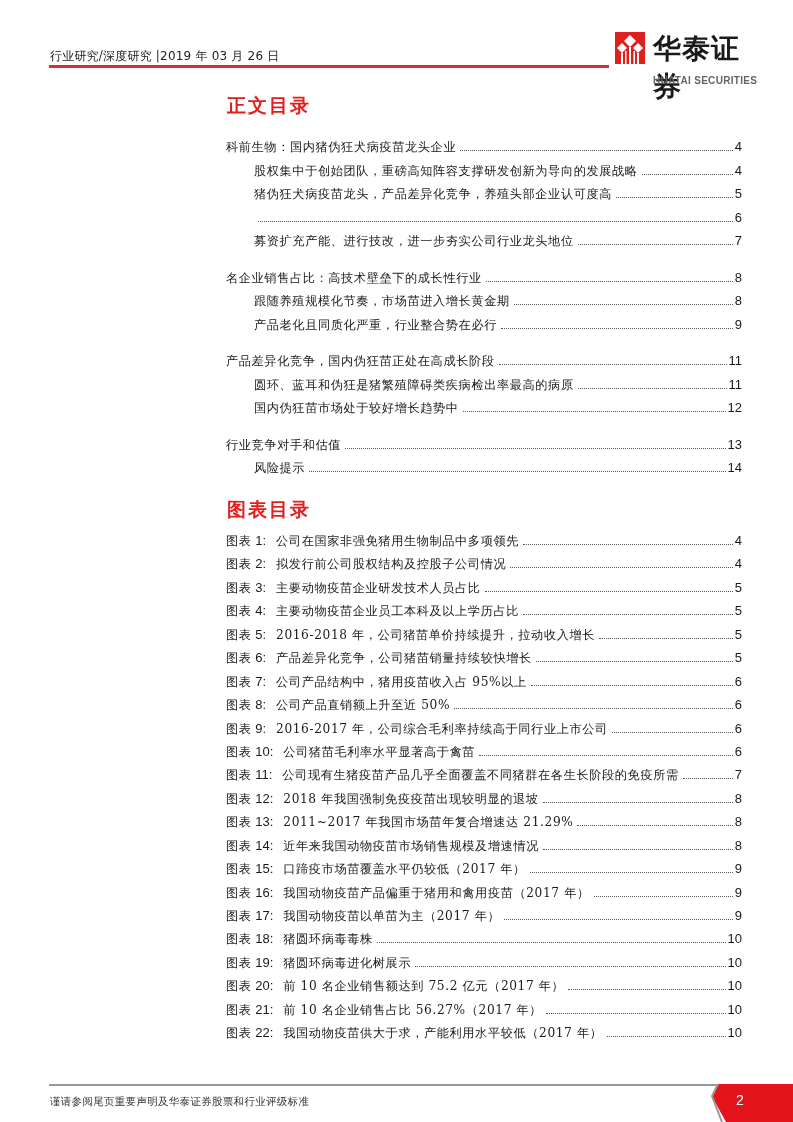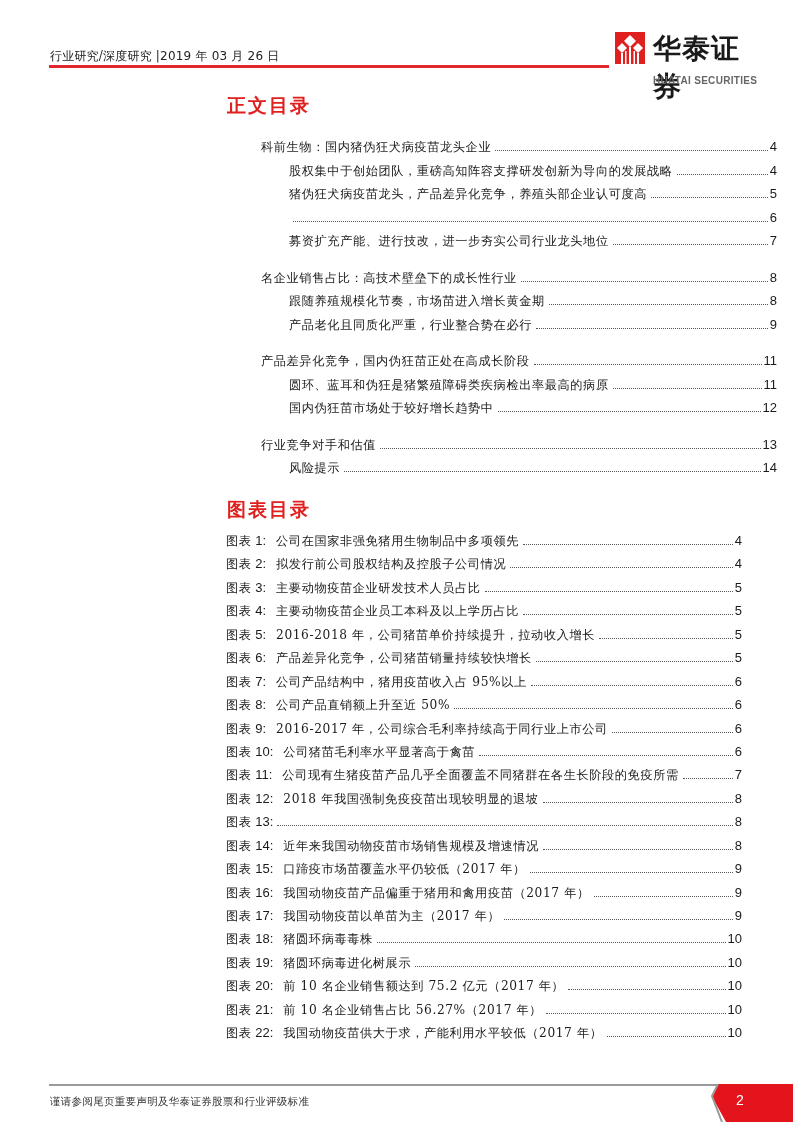--- a/index.html
+++ b/index.html
@@ -62,21 +62,21 @@
     <rect x="22" y="21" width="2" height="11" fill="#fff"></rect>
     <rect x="10" y="19" width="1.5" height="13" fill="#fff"></rect>
     <rect x="18.5" y="19" width="1.5" height="13" fill="#fff"></rect>
   </svg>
   <div class="logo-cn">华泰证券</div>
   <div class="logo-en">HUATAI SECURITIES</div>
 </div>
 
 <div class="section-title" style="top:93px;">正文目录</div>
 
-<div class="toc" style="top:139px;margin-left:35px;">
+<div class="toc" style="top:139px;">
 
   <div class="toc-row">
     <span class="label">科前生物：国内猪伪狂犬病疫苗龙头企业</span>
     <span class="dots"></span>
     <span class="page">4</span>
   </div>
   <div class="toc-row l2">
     <span class="label">股权集中于创始团队，重磅高知阵容支撑研发创新为导向的发展战略</span>
     <span class="dots"></span>
     <span class="page">4</span>
@@ -213,20 +213,21 @@
       <span class="page">7</span>
     </div>
     <div class="fig-row">
       <span class="fig-prefix"><span>图表</span><span class="n"> <span>12</span>:</span></span>
       <span class="fig-title">2018 年我国强制免疫疫苗出现较明显的退坡</span>
       <span class="dots"></span>
       <span class="page">8</span>
     </div>
     <div class="fig-row">
       <span class="fig-prefix"><span>图表</span><span class="n"> <span>13</span>:</span></span>
+      <span class="fig-title">2011~2017 年我国市场苗年复合增速达 21.29%</span>
       <span class="dots"></span>
       <span class="page">8</span>
     </div>
     <div class="fig-row">
       <span class="fig-prefix"><span>图表</span><span class="n"> <span>14</span>:</span></span>
       <span class="fig-title">近年来我国动物疫苗市场销售规模及增速情况</span>
       <span class="dots"></span>
       <span class="page">8</span>
     </div>
     <div class="fig-row">

